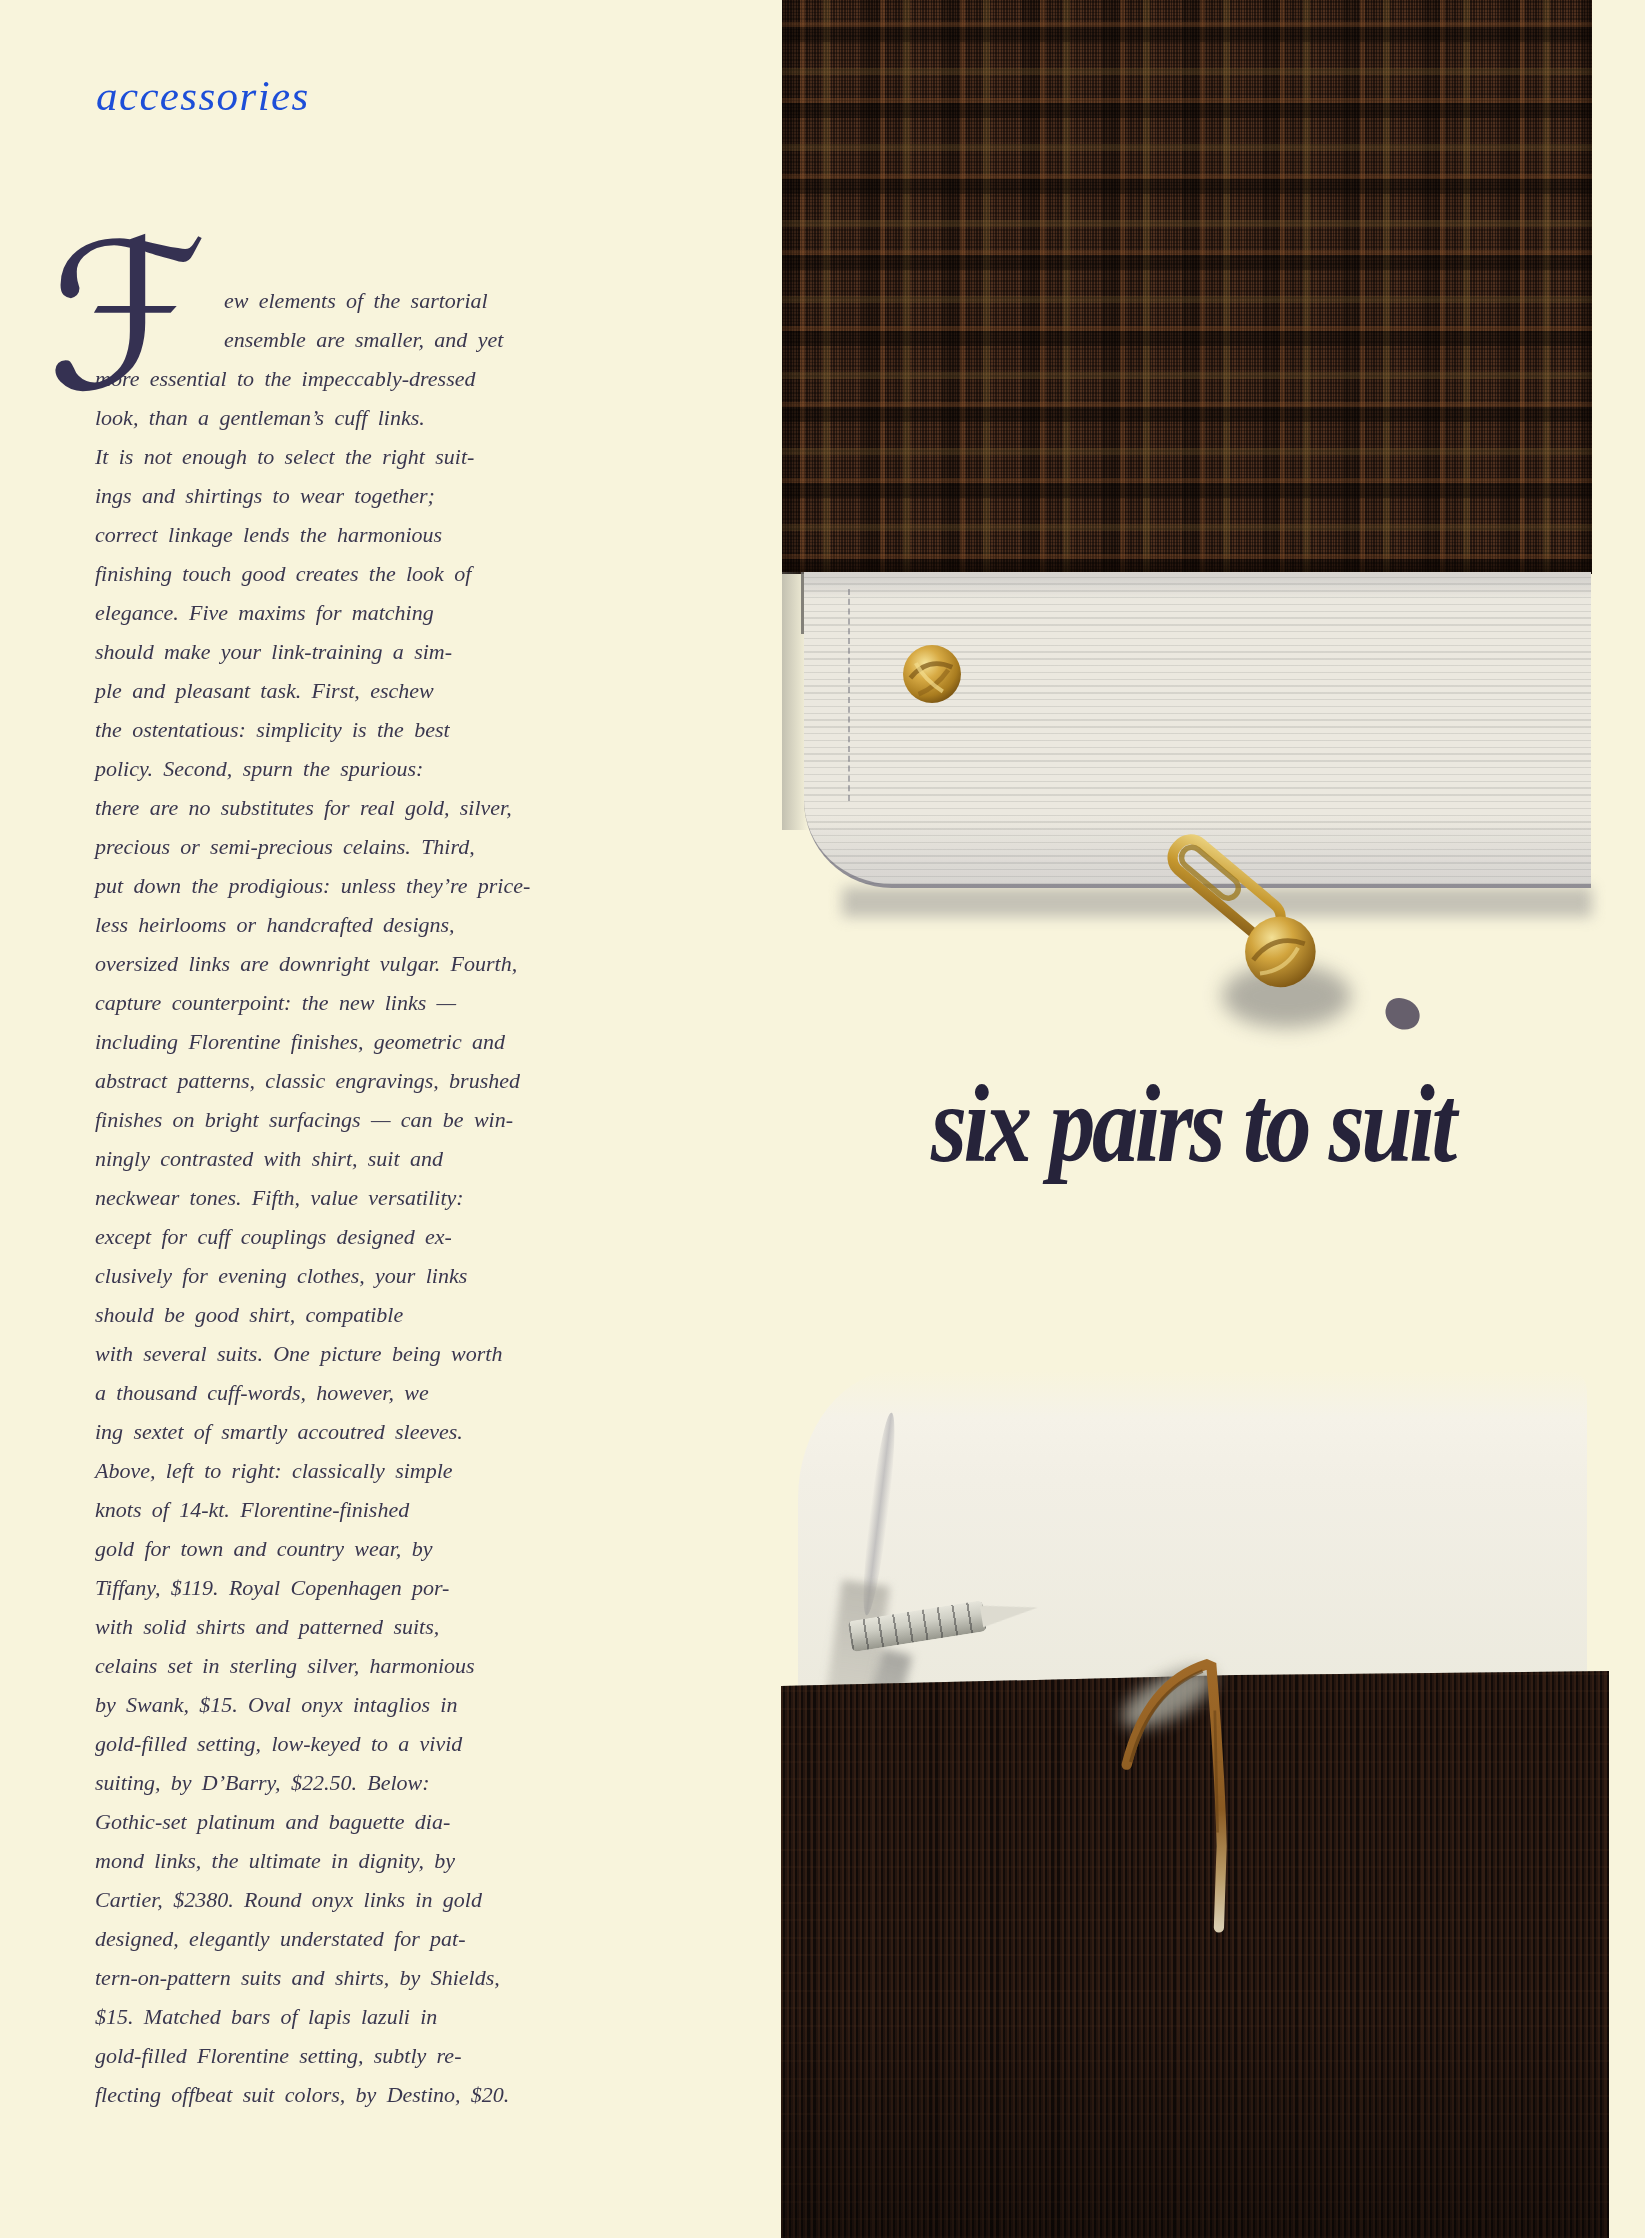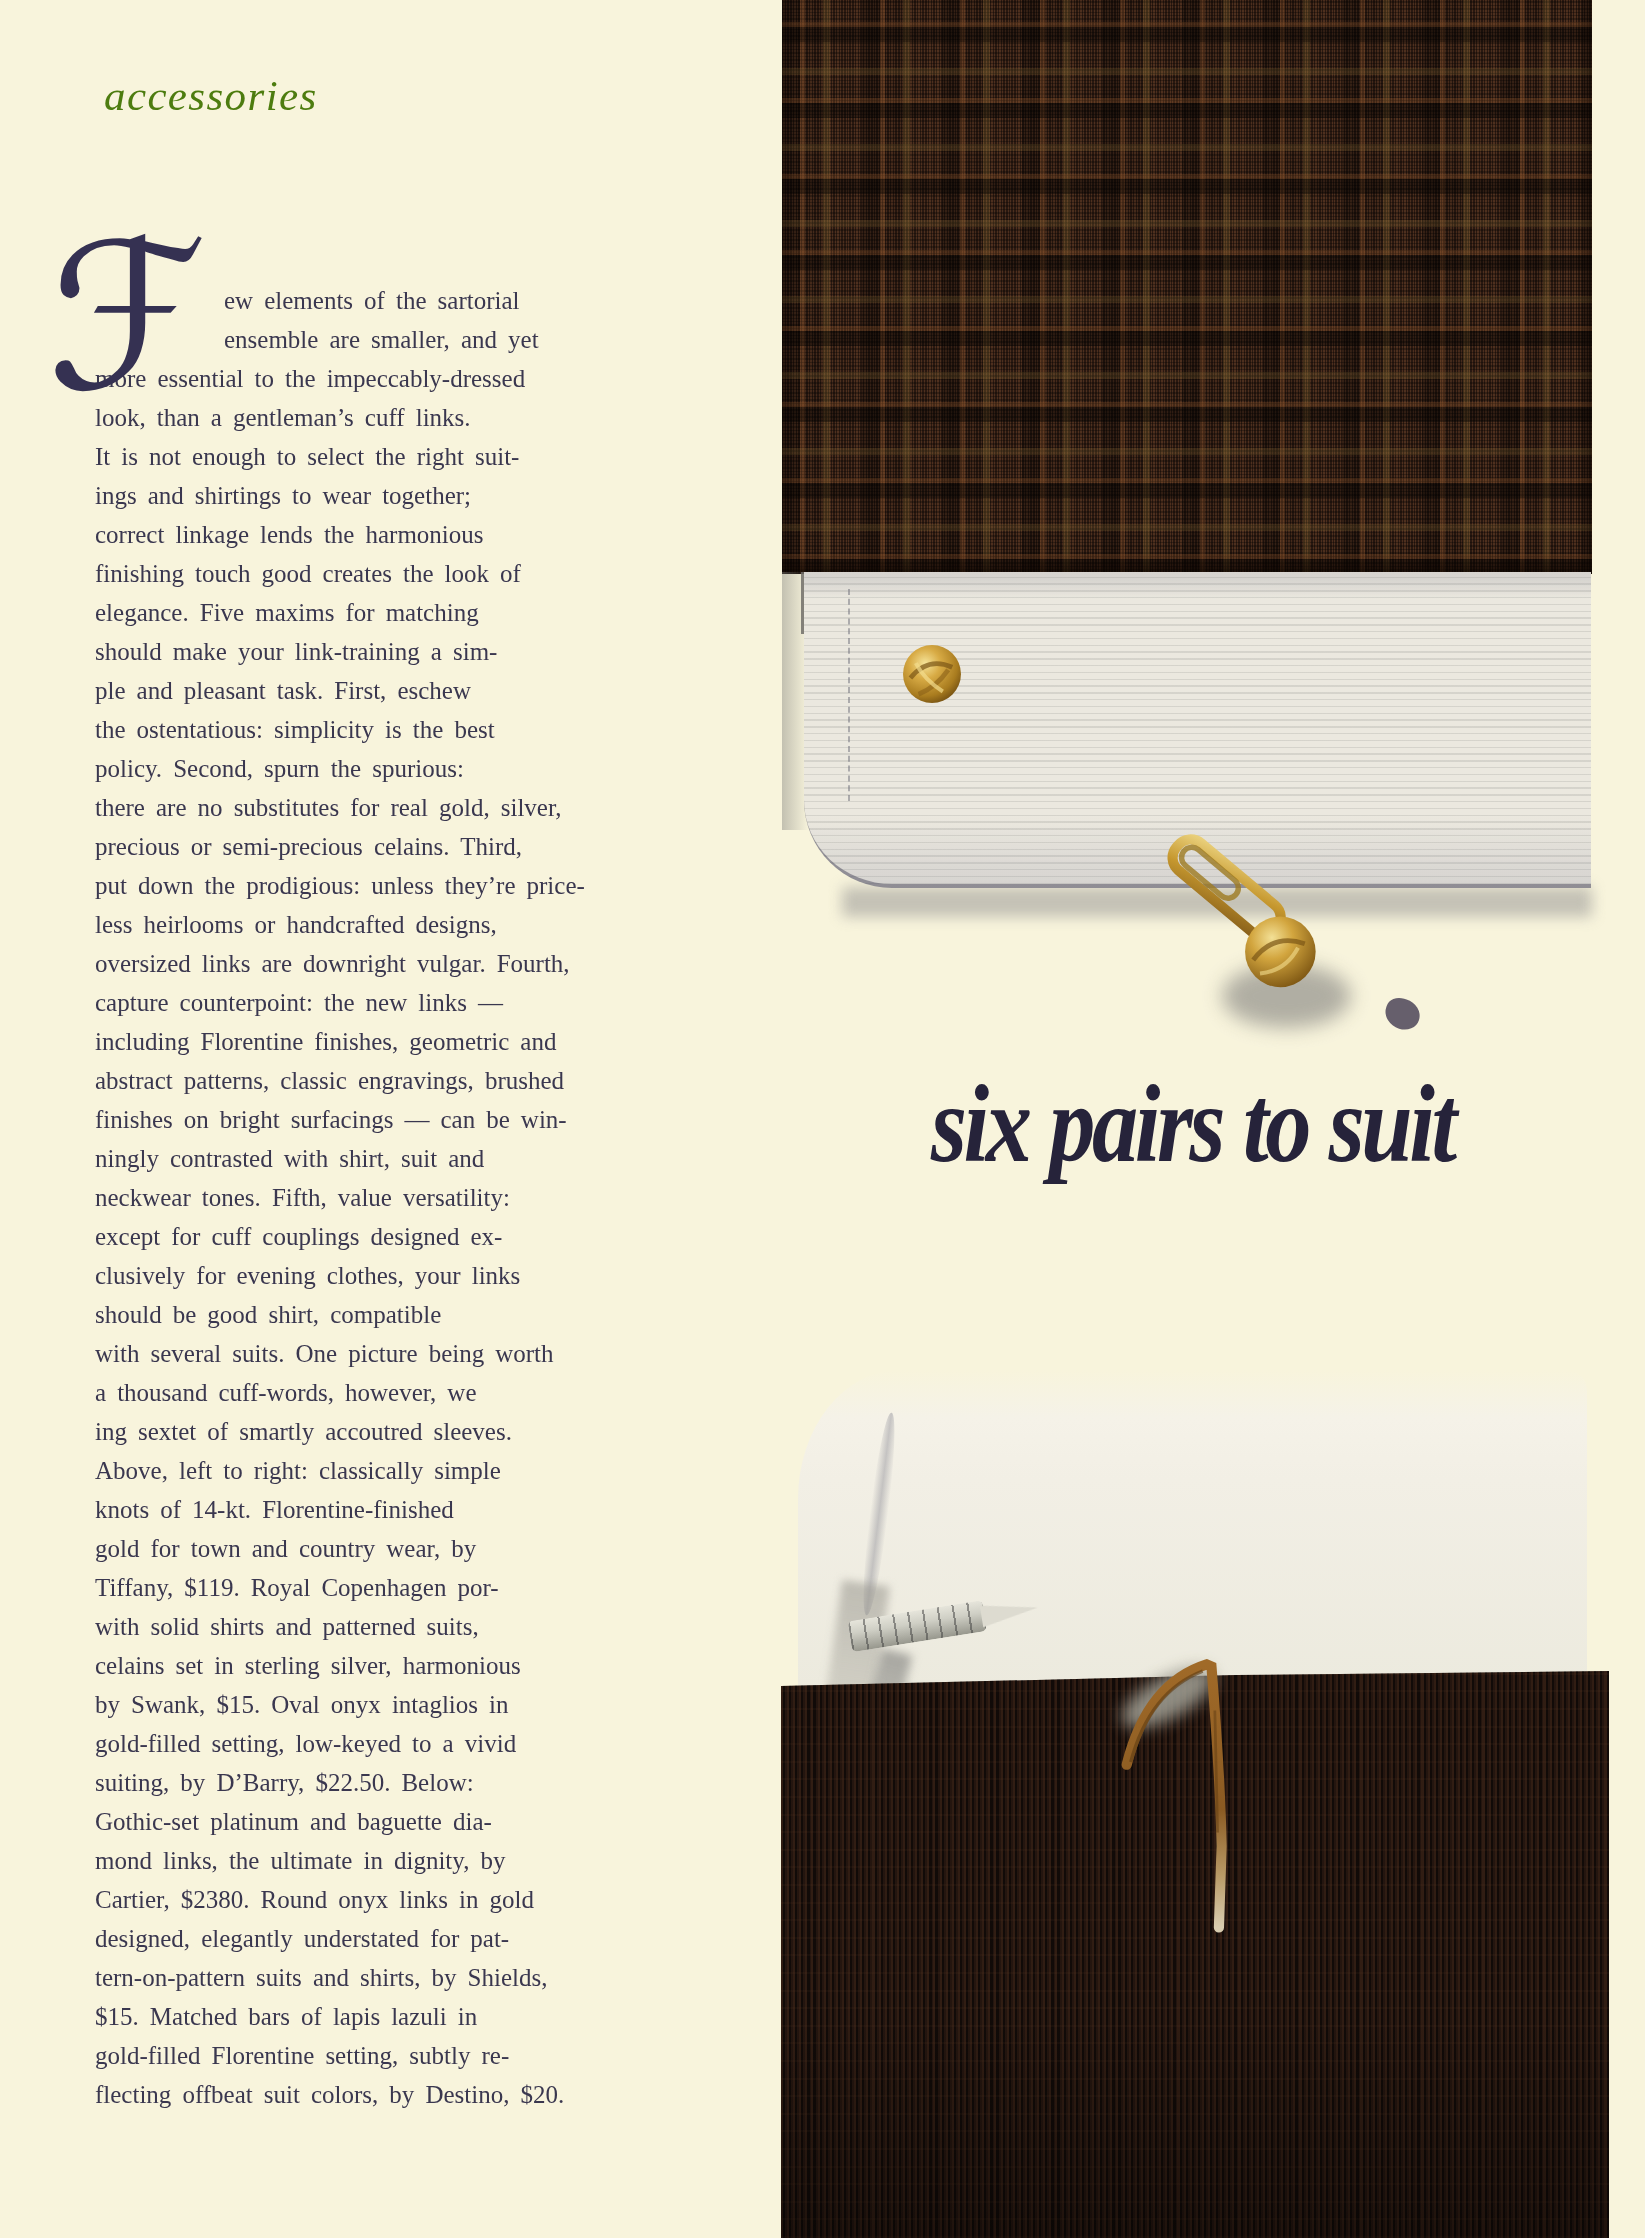--- a/index.html
+++ b/index.html
@@ -7,37 +7,36 @@
     position:relative;
     width:1645px;height:2239px;
     background:#f8f4dc;
     overflow:hidden;
     font-family:"Liberation Serif","DejaVu Serif",serif;
   }
   
   .kicker{
     position:absolute;left:96px;top:71px;
     font-style:italic;font-size:43px;letter-spacing:1.4px;
-    color:#4d7c0f;
-    margin-left:8px;
+    color:#1d4ed8;
   }
   .article{
     position:absolute;left:95px;top:281px;width:665px;
     color:#3a374f;
   }
   .drop-cap{
     position:absolute;left:-48px;top:-65px;
     font-family:"DejaVu Sans",sans-serif;
     font-size:204px;line-height:204px;
     color:#353152;
     pointer-events:none;
   }
   .tline{
     height:39px;line-height:39px;
-    font-size:25px;
+    font-style:italic;font-size:22px;
     word-spacing:4.8px;white-space:nowrap;
   }
   .tline.indent{margin-left:129px;}
   
   .headline{
     position:absolute;left:931px;top:1056px;width:815px;height:143px;
     font-style:italic;font-weight:bold;font-size:110px;line-height:136px;
     letter-spacing:-4.1px;word-spacing:1.4px;
     color:#26233a;
     transform:scaleX(.84);transform-origin:left center;

